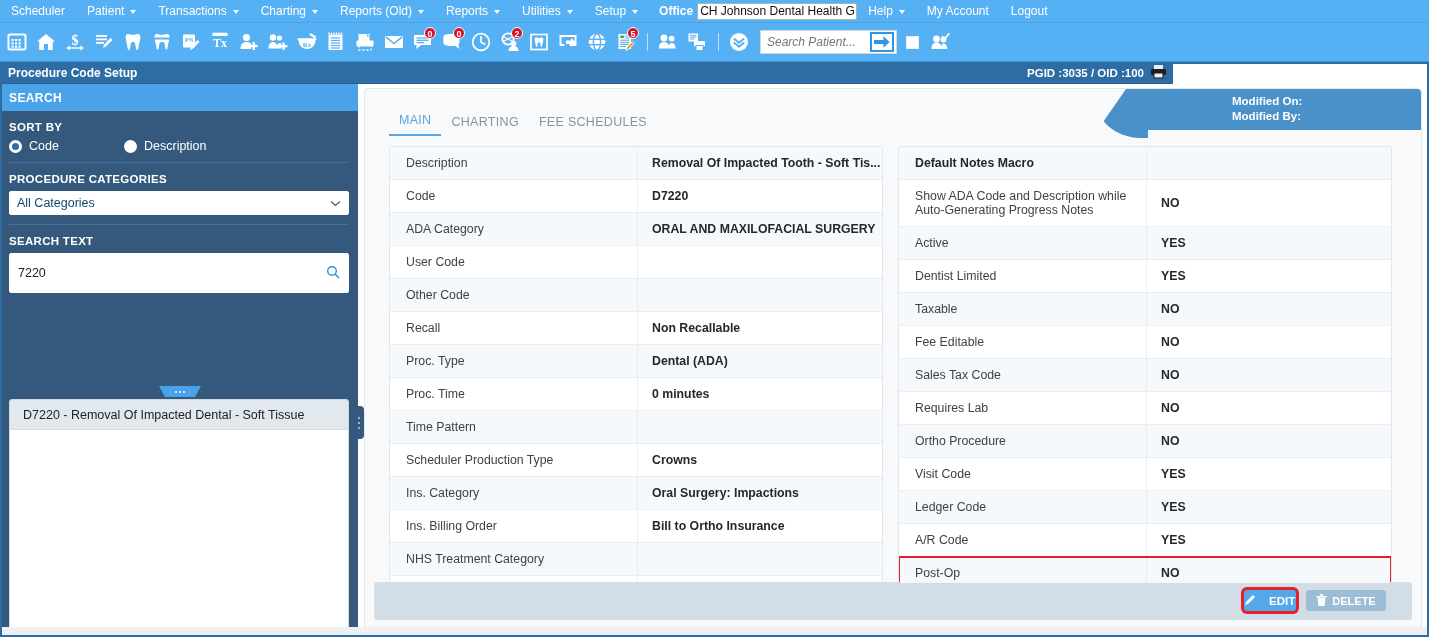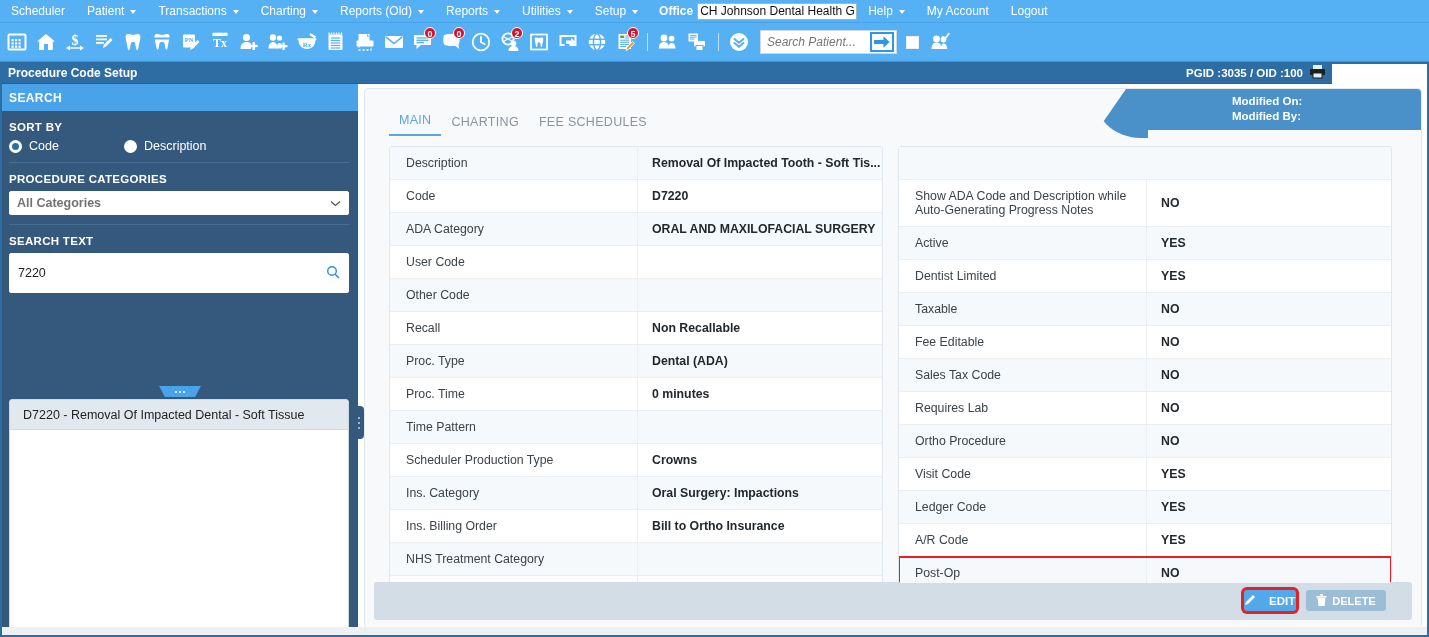--- a/index.html
+++ b/index.html
@@ -85,21 +85,21 @@
     margin-right: 2px;
     background: #fff;
   }
   #tb-checkbox {
     width: 13px; height: 13px; background: #fff;
     border: 1px solid #e9eef2; margin: 0 7px 0 9px;
   }
 
   
   #pagebar {
-    position: absolute; left: 0; top: 62px; width: 1332px; height: 22px;
+    position: absolute; left: 0; top: 62px; width: 1173px; height: 22px;
     background: #2e6da4;
     color: #ffffff; font-size: 12px; font-weight: bold;
     display: flex; align-items: center; justify-content: space-between;
     padding: 0 6px 0 8px;
     border-bottom: 1px solid #2b5f8f;
   }
   #pgid-wrap { display: flex; align-items: center; gap: 6px; font-size: 11.5px; }
 
   
   #sidebar {
@@ -125,21 +125,21 @@
   }
   .radio.on { background: #ffffff; }
   .radio.on::after {
     content: ""; width: 7px; height: 7px; border-radius: 50%; background: #2e6da4;
   }
   .side-divider { height: 1px; background: #466f93; margin: 9px 9px 0 9px; }
   #cat-select {
     margin: 0 9px; width: 340px; height: 24px;
     background: #ffffff; border: 1px solid #ffffff; border-radius: 2px;
     display: flex; align-items: center; justify-content: space-between;
-    padding: 0 7px; font-size: 12.5px; color: #737373; font-weight: bold;
+    padding: 0 7px; font-size: 12.5px; color: #0c4a6e;
   }
   #search-text-box {
     margin: 0 9px; width: 340px; height: 40px;
     background: #ffffff; border: 1px solid #ffffff; border-radius: 2px;
     display: flex; align-items: center; justify-content: space-between;
     padding: 0 8px; font-size: 12.5px; color: #222;
   }
   #collapse-tab {
     position: absolute; left: 159px; top: 302px;
     width: 42px; height: 11px; background: #4aa3e8;
@@ -691,20 +691,21 @@
         <div class="tkey">NHS Treatment Category</div>
         <div class="tval"></div>
       </div>
       <div class="trow">
         <div class="tkey"></div>
         <div class="tval"></div>
       </div>
     </div>
   <div class="tablewrap" id="table-right">
       <div class="trow hdr">
+        <div class="tkey">Default Notes Macro</div>
         <div class="tval"></div>
       </div>
       <div class="trow tall">
         <div class="tkey">Show ADA Code and Description while Auto-Generating Progress Notes</div>
         <div class="tval">NO</div>
       </div>
       <div class="trow">
         <div class="tkey">Active</div>
         <div class="tval">YES</div>
       </div>

